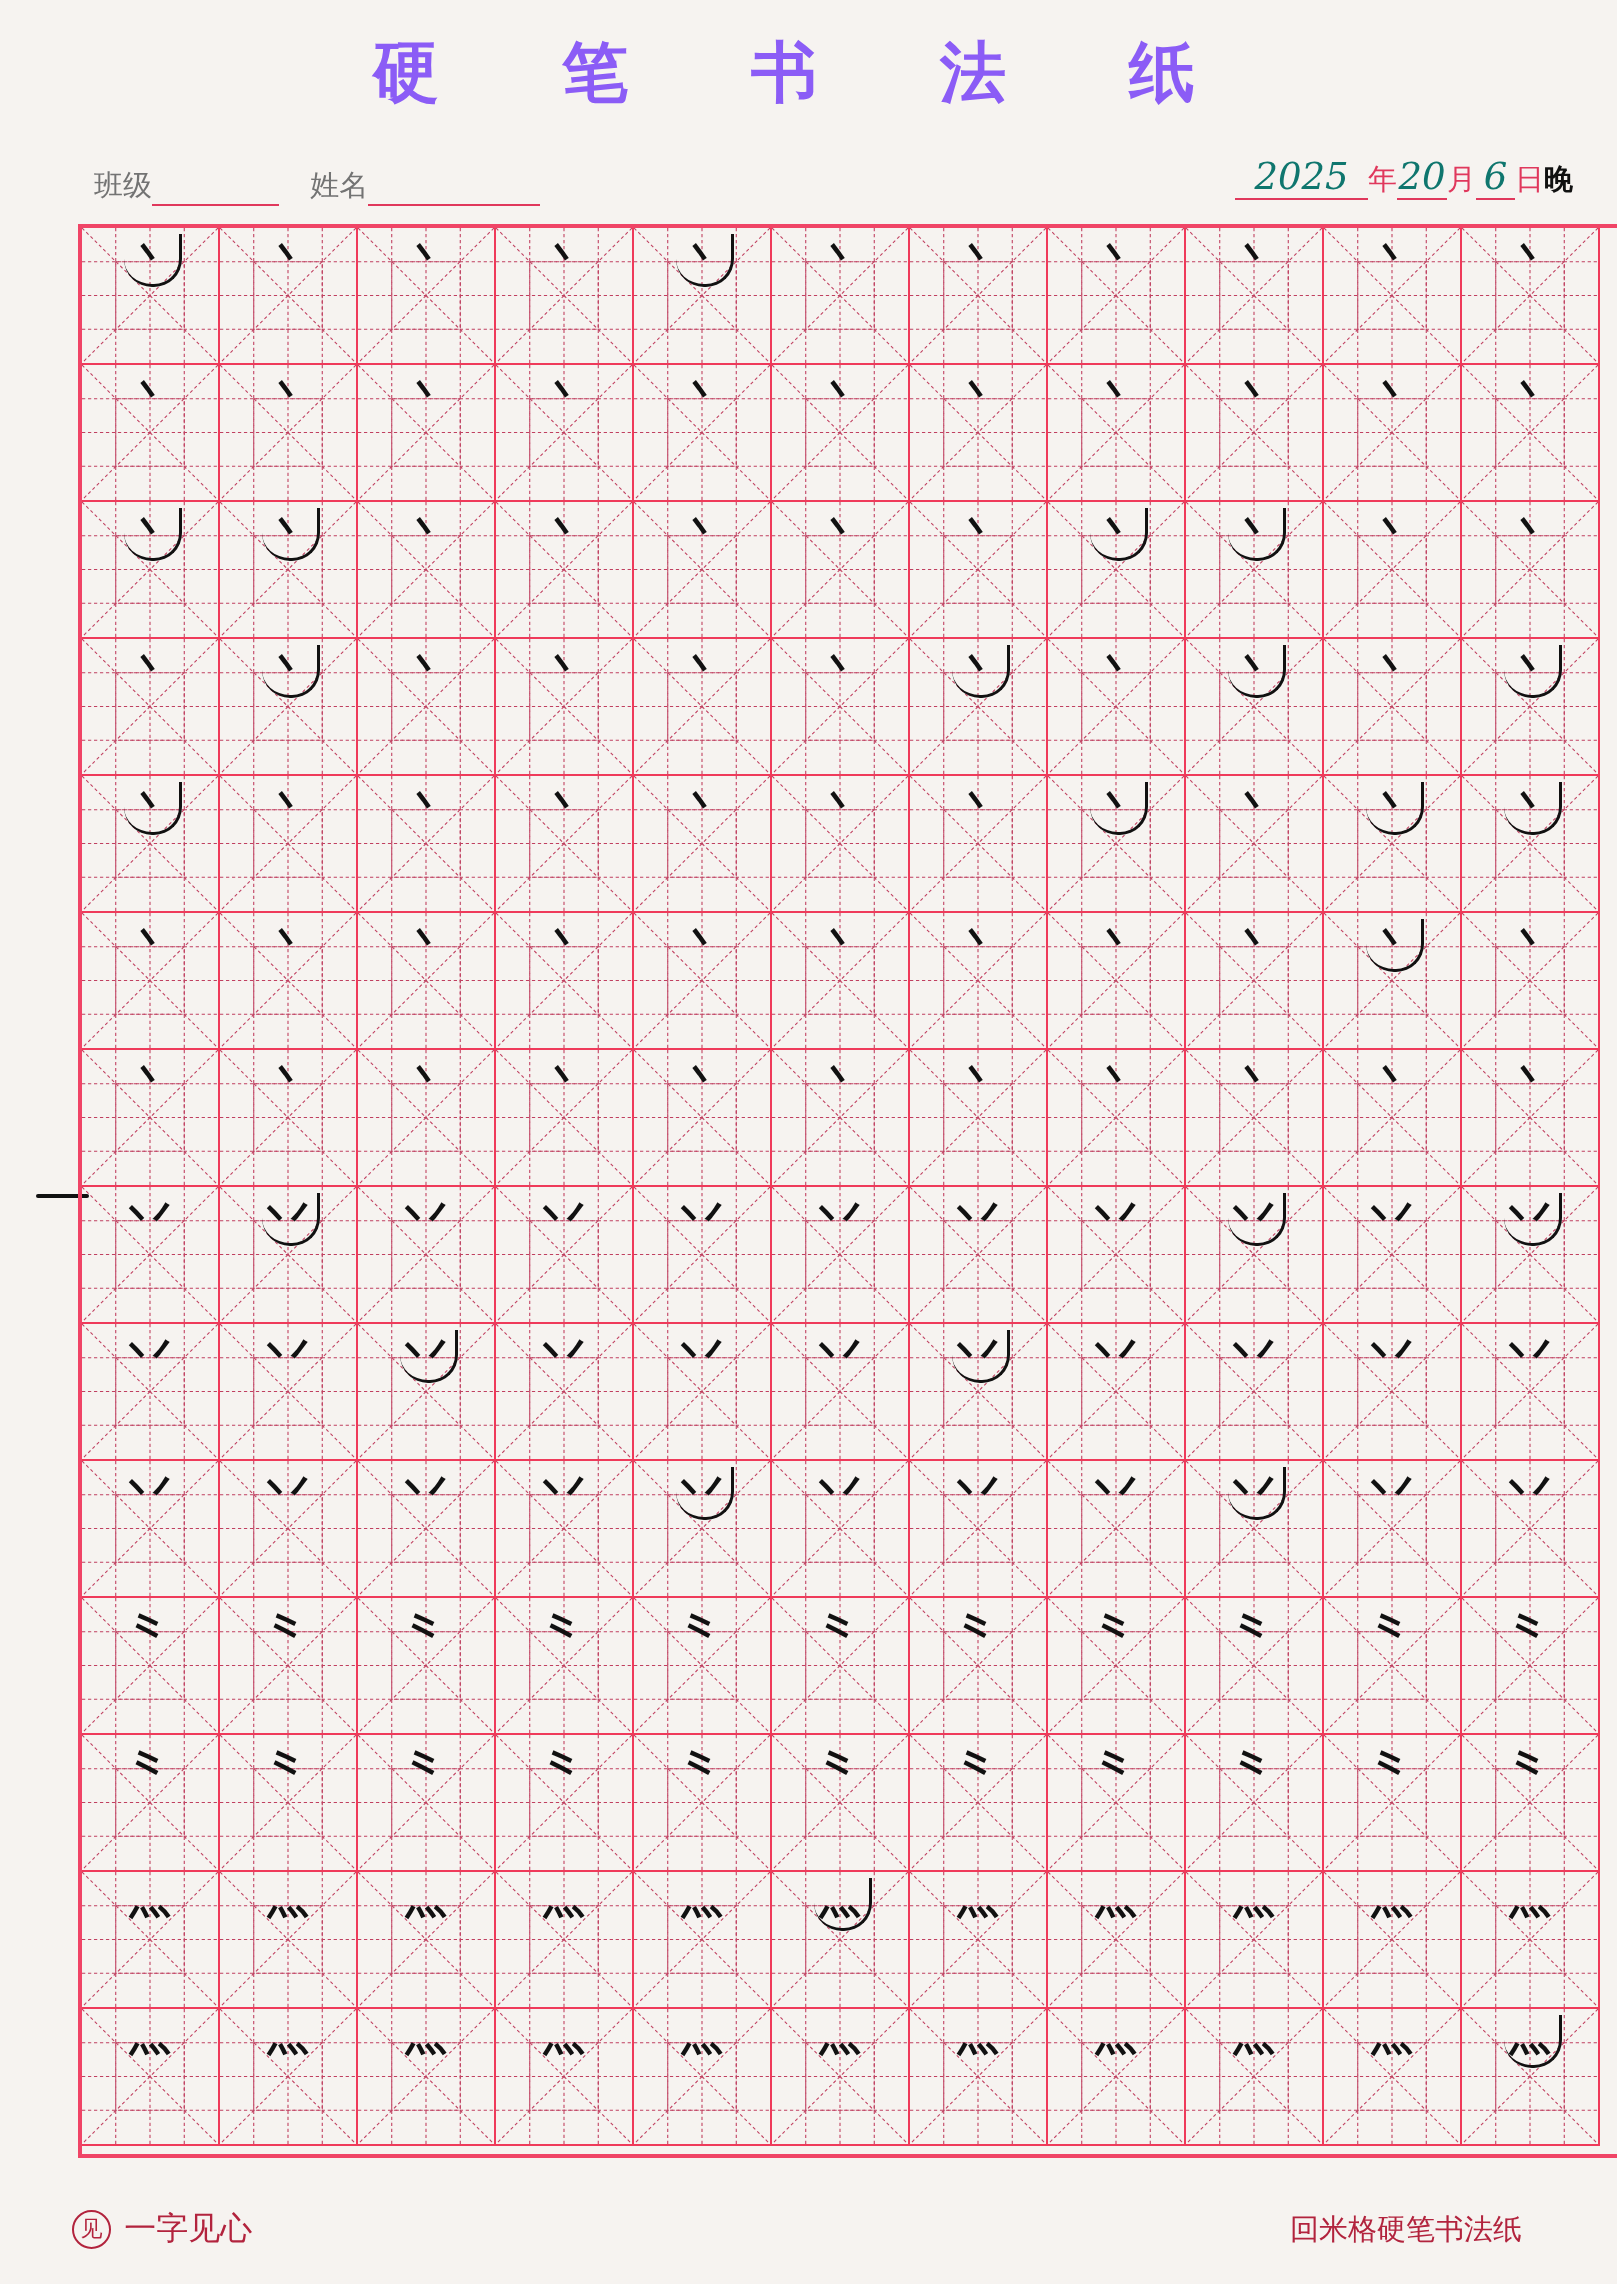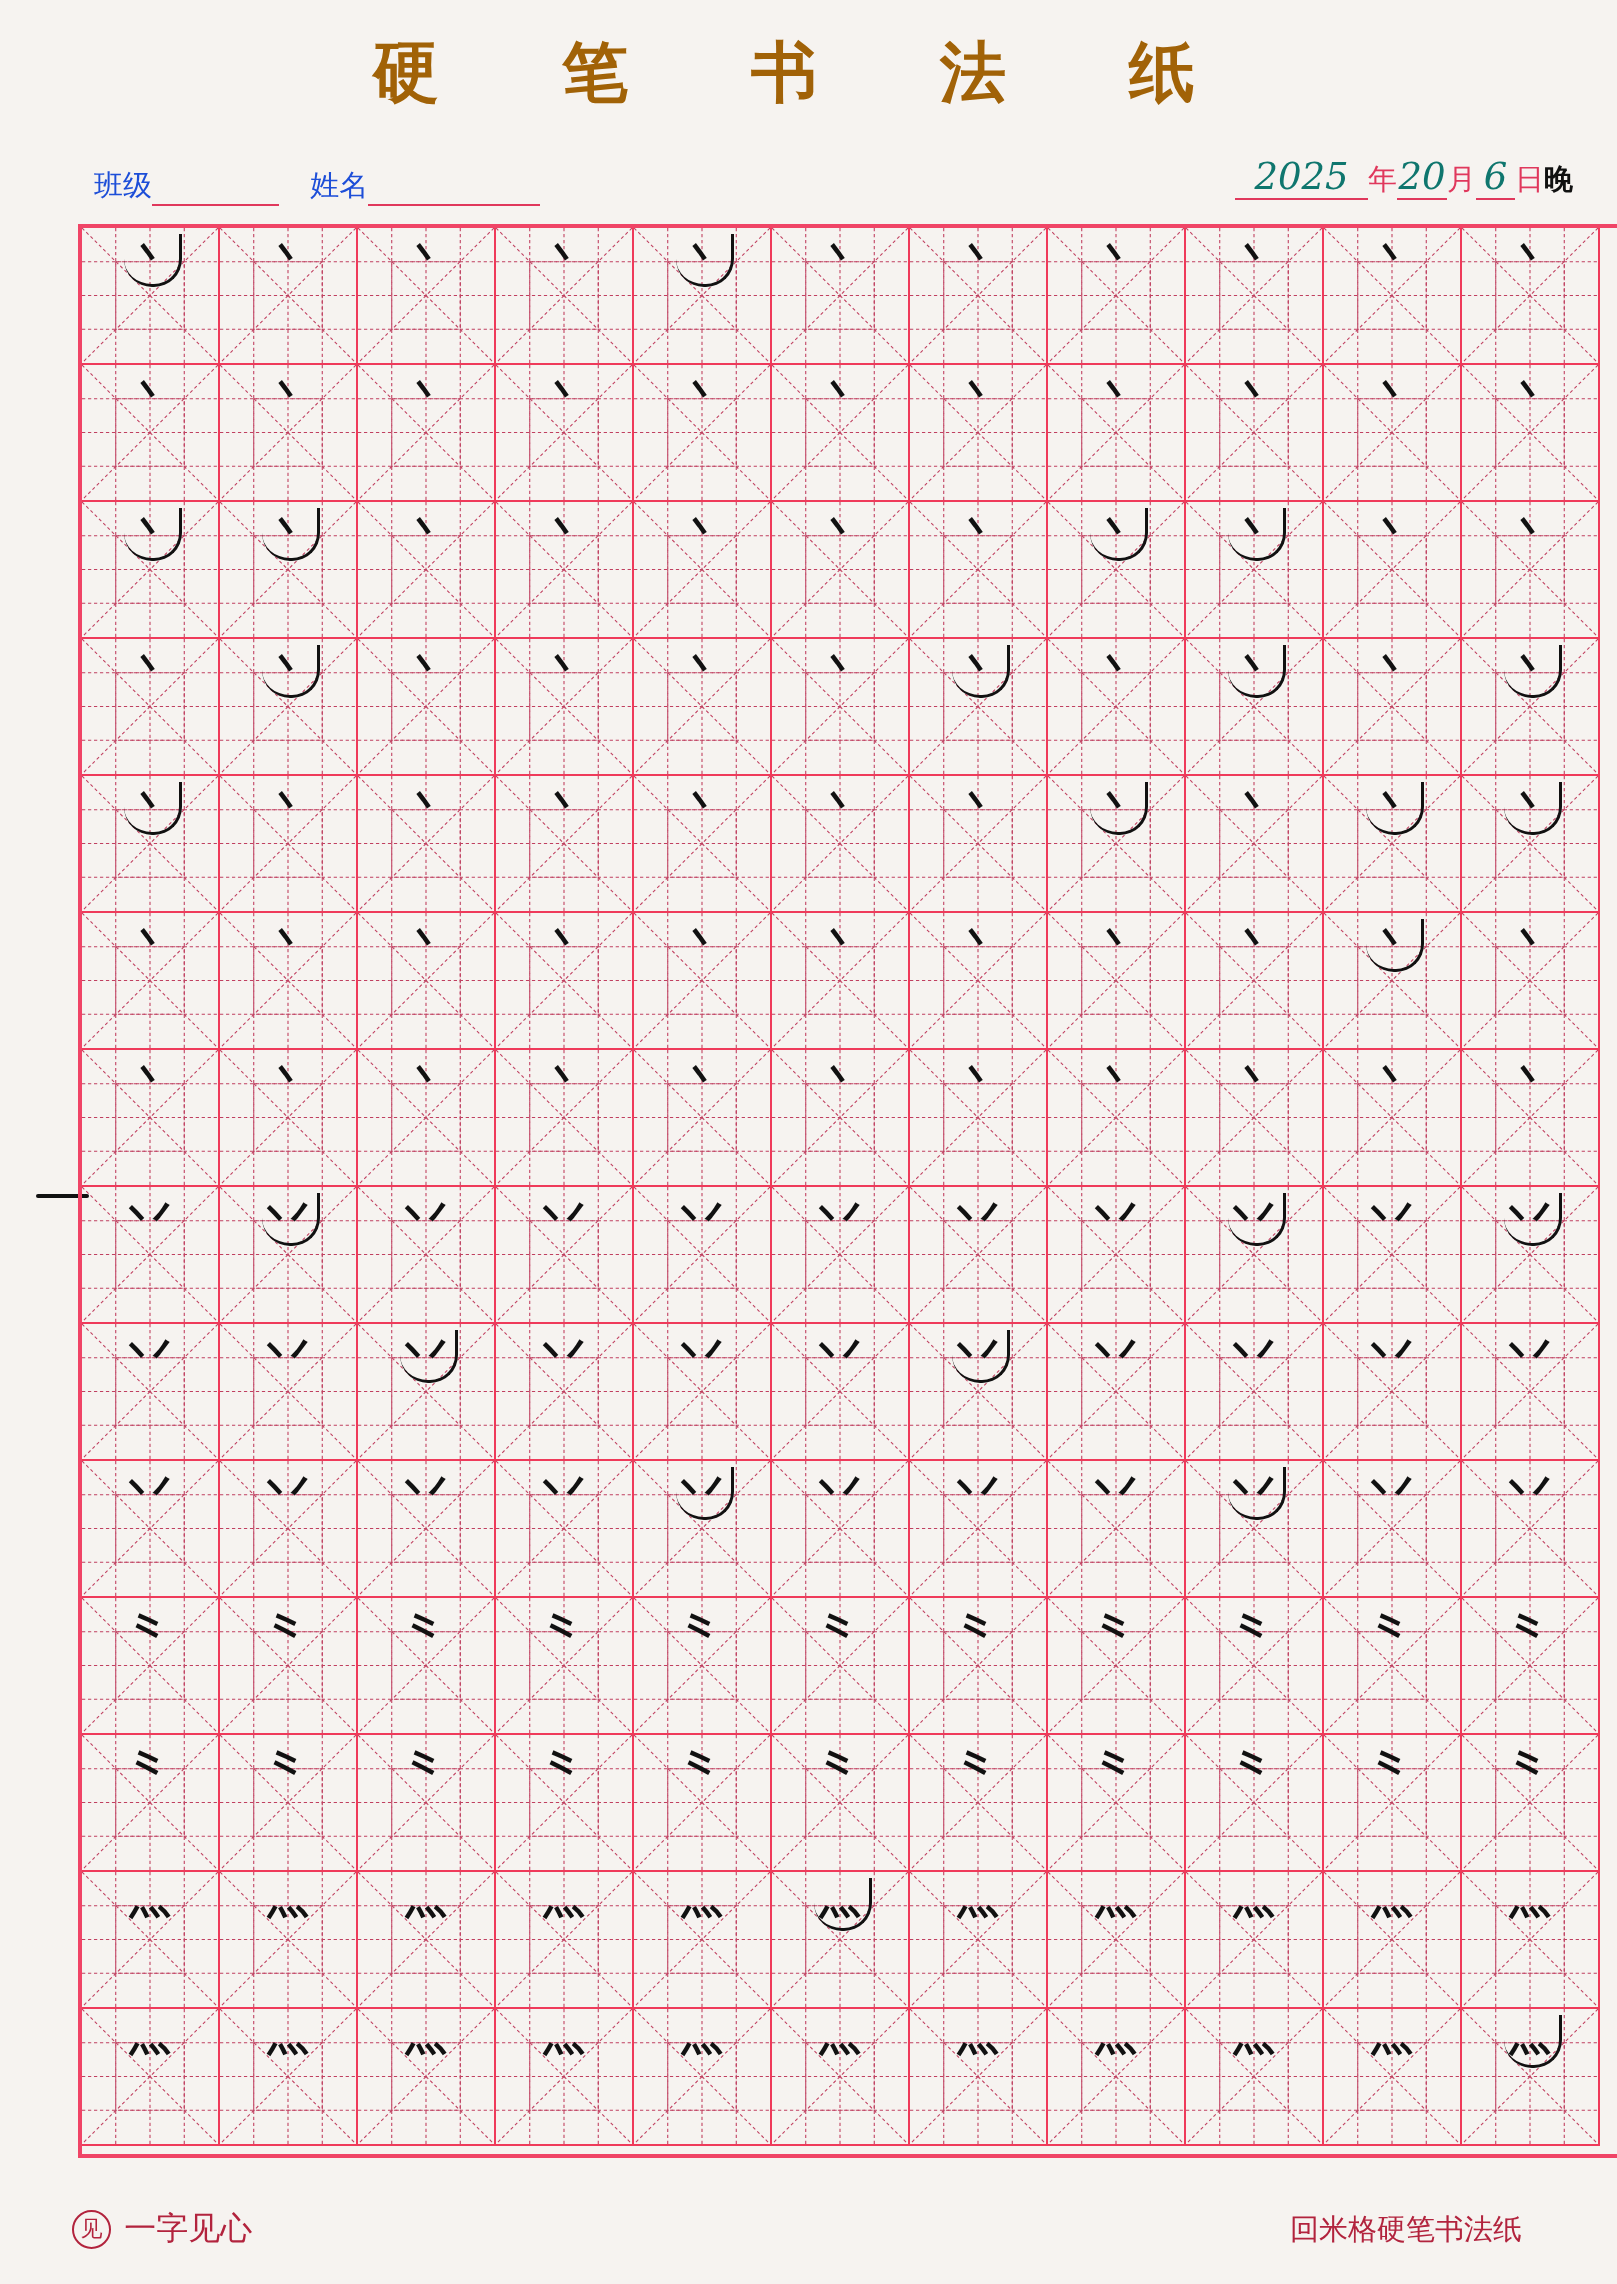--- a/index.html
+++ b/index.html
@@ -1,18 +1,18 @@
 <!DOCTYPE html>
 <html style="font-size:8.9px"><head>
 <meta charset="utf-8">
 <style>
   html,body{margin:0;padding:0;}
   body{width:1618px;height:2284px;background:#f6f3f0;position:relative;overflow:hidden;font-family:"DejaVu Serif",serif;}
-  .title{position:absolute;top:28px;left:0;width:1618px;text-align:center;color:#a16207;font-size:66px;font-weight:bold;letter-spacing:50px;font-family:"DejaVu Serif",serif;}
-  .meta{position:absolute;top:166px;left:94px;font-size:29px;color:#1d4ed8;font-family:"DejaVu Sans",sans-serif;}
+  .title{position:absolute;top:28px;left:0;width:1618px;text-align:center;color:#8b5cf6;font-size:66px;font-weight:bold;letter-spacing:50px;font-family:"DejaVu Serif",serif;}
+  .meta{position:absolute;top:166px;left:94px;font-size:29px;color:#737373;font-family:"DejaVu Sans",sans-serif;}
   .meta .line{display:inline-block;border-bottom:2.2px solid #e0385c;vertical-align:bottom;height:28px;}
   .date{position:absolute;top:155px;left:1235px;font-size:29px;color:#e0385c;font-family:"DejaVu Sans",sans-serif;white-space:nowrap;}
   .date .hw{font-family:"DejaVu Serif",serif;font-style:italic;color:#0f766e;font-size:37px;border-bottom:2.2px solid #e0385c;display:inline-block;text-align:center;}
   .grid{position:absolute;left:78px;top:224px;width:1551px;height:1934px;border:4.4px solid #f04466;box-sizing:border-box;}
   .row{display:flex;height:137px;}
   .cell{width:138px;height:137px;flex:0 0 138px;box-sizing:border-box;border-right:2.2px solid #ef3a5a;border-bottom:2.2px solid #ef3a5a;position:relative;}
   .cell svg{position:absolute;left:0;top:0;width:100%;height:100%;}
   .stroke{position:absolute;left:0;top:5.5px;width:100%;text-align:center;font-size:40px;font-weight:bold;color:#111;font-family:"DejaVu Sans",sans-serif;line-height:44px;}
   .footer-left{position:absolute;left:72px;top:2207px;font-size:32px;color:#b2233d;font-family:"DejaVu Sans",sans-serif;display:flex;align-items:center;gap:13.3px;}
   .seal{width:39px;height:39px;border-radius:50%;border:2.8px solid #b2233d;display:flex;align-items:center;justify-content:center;font-size:22px;box-sizing:border-box;}

